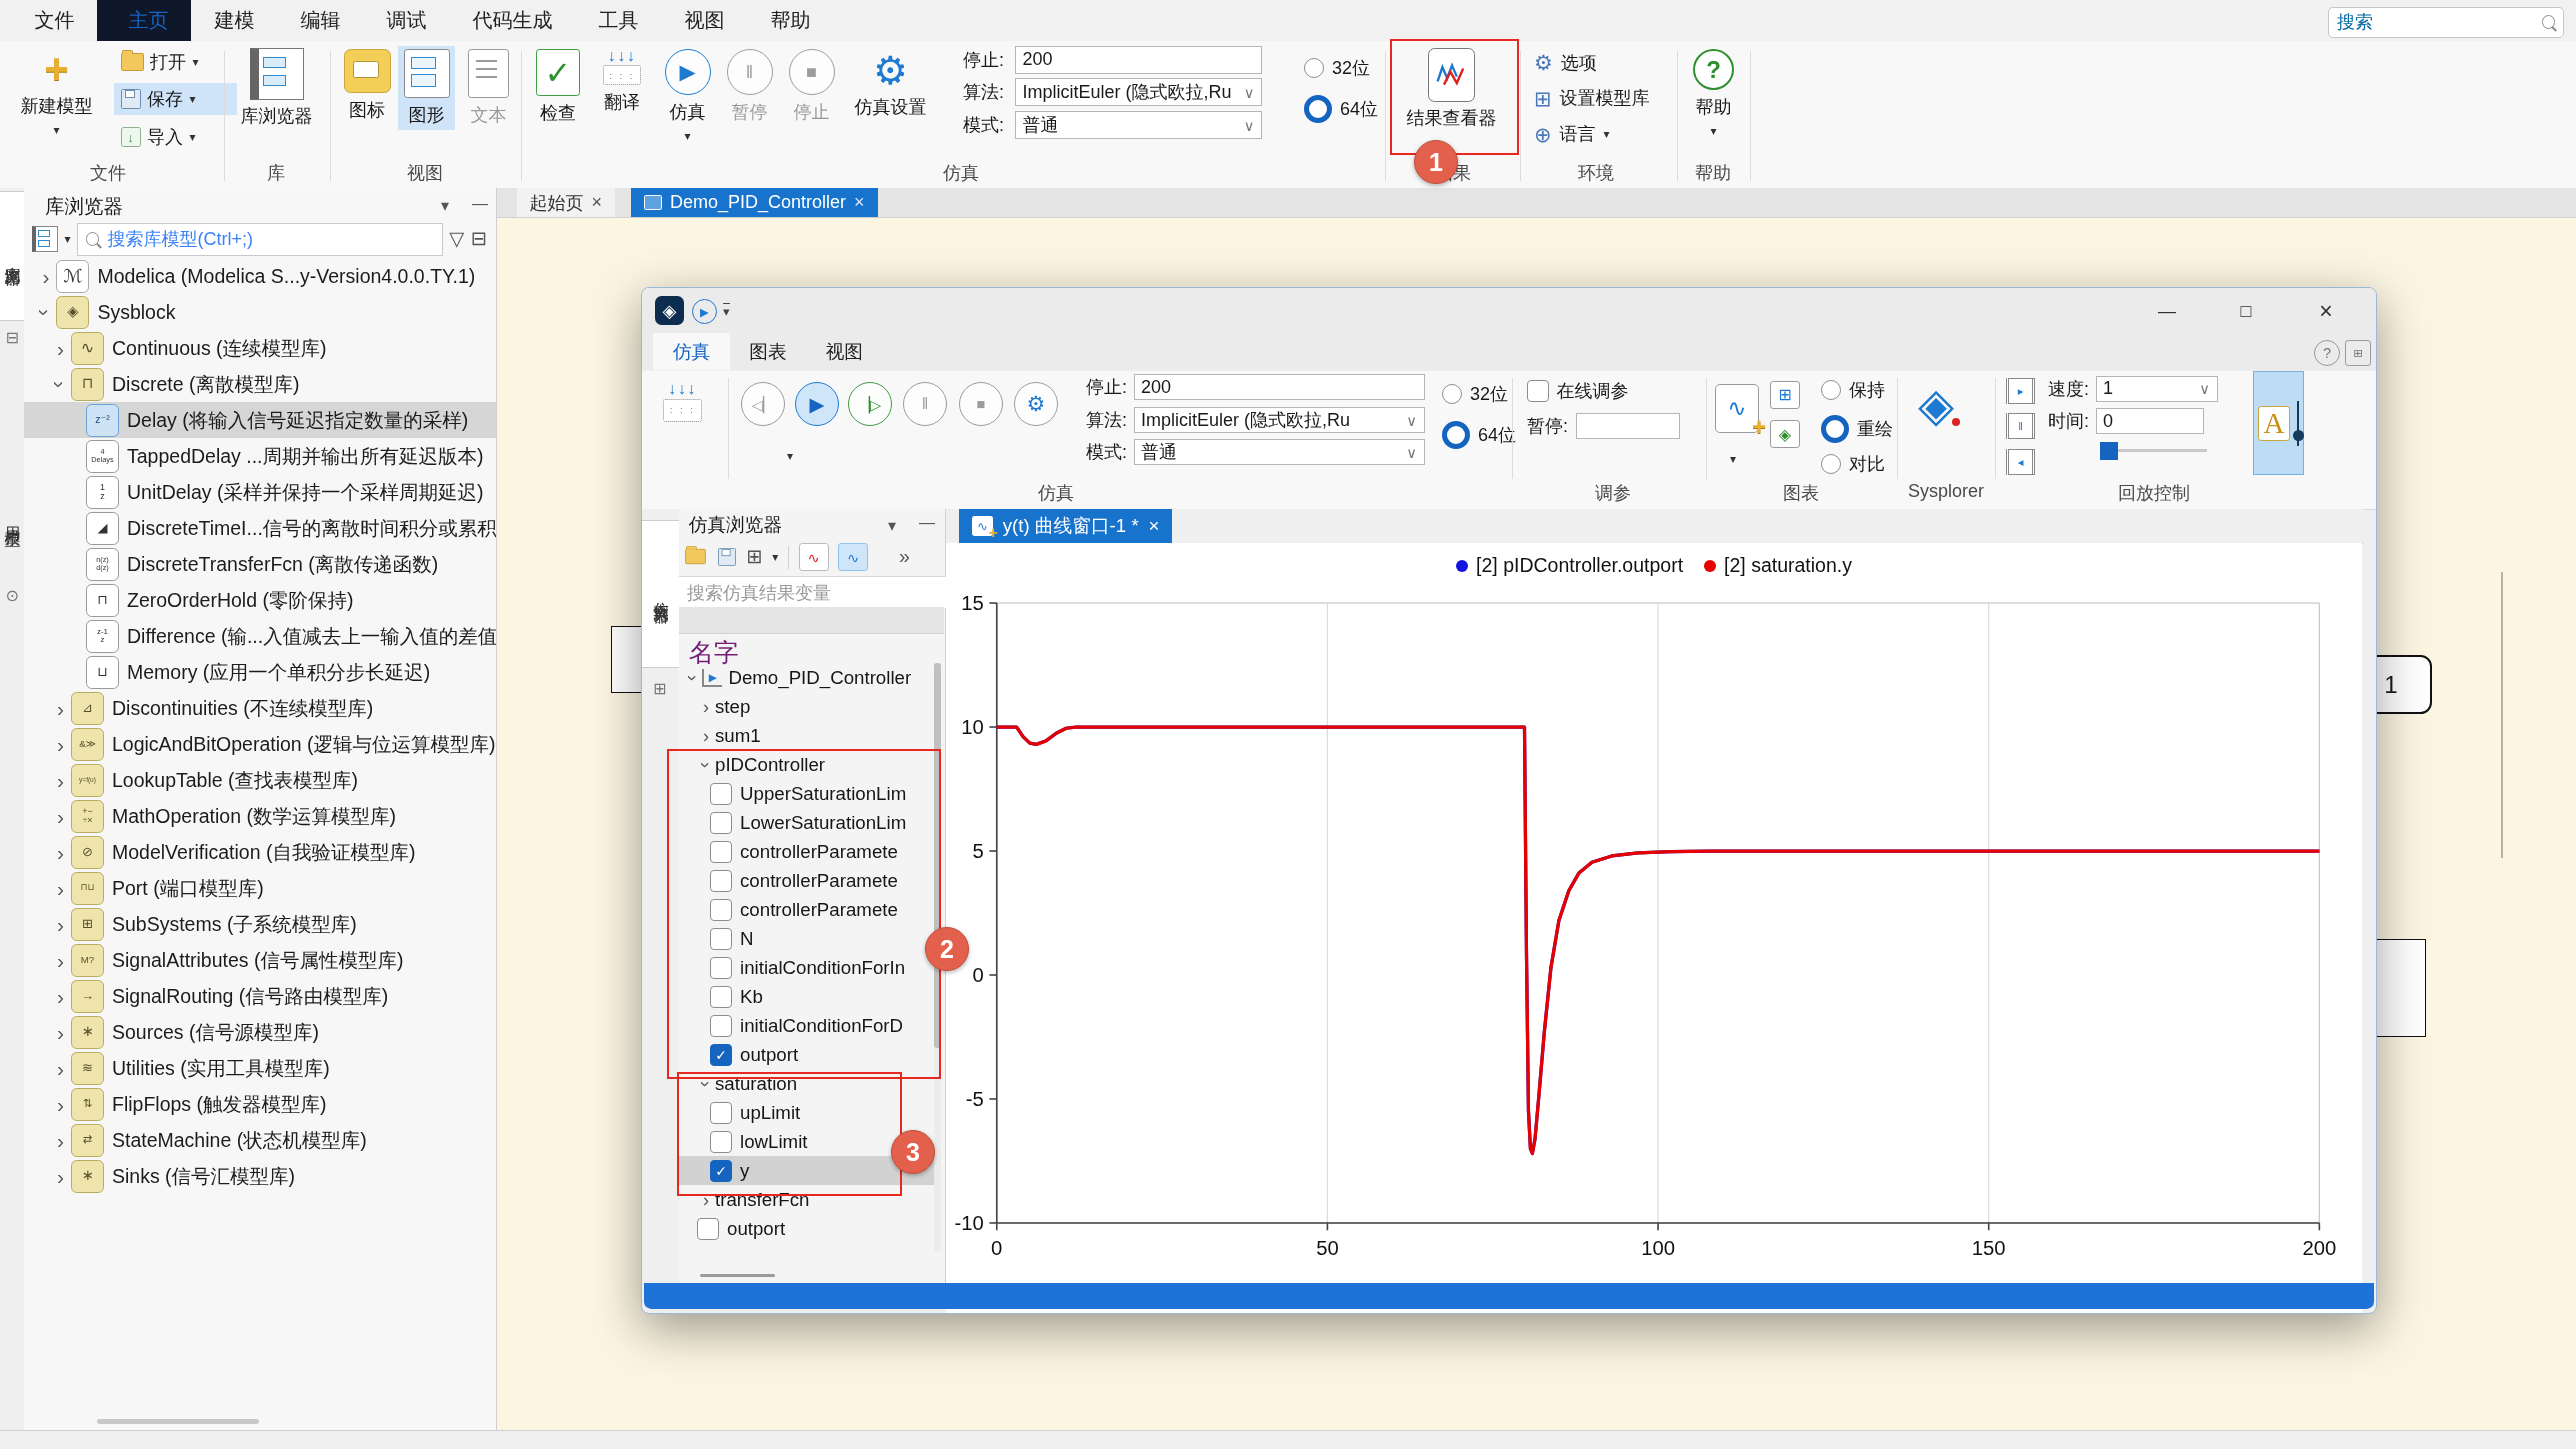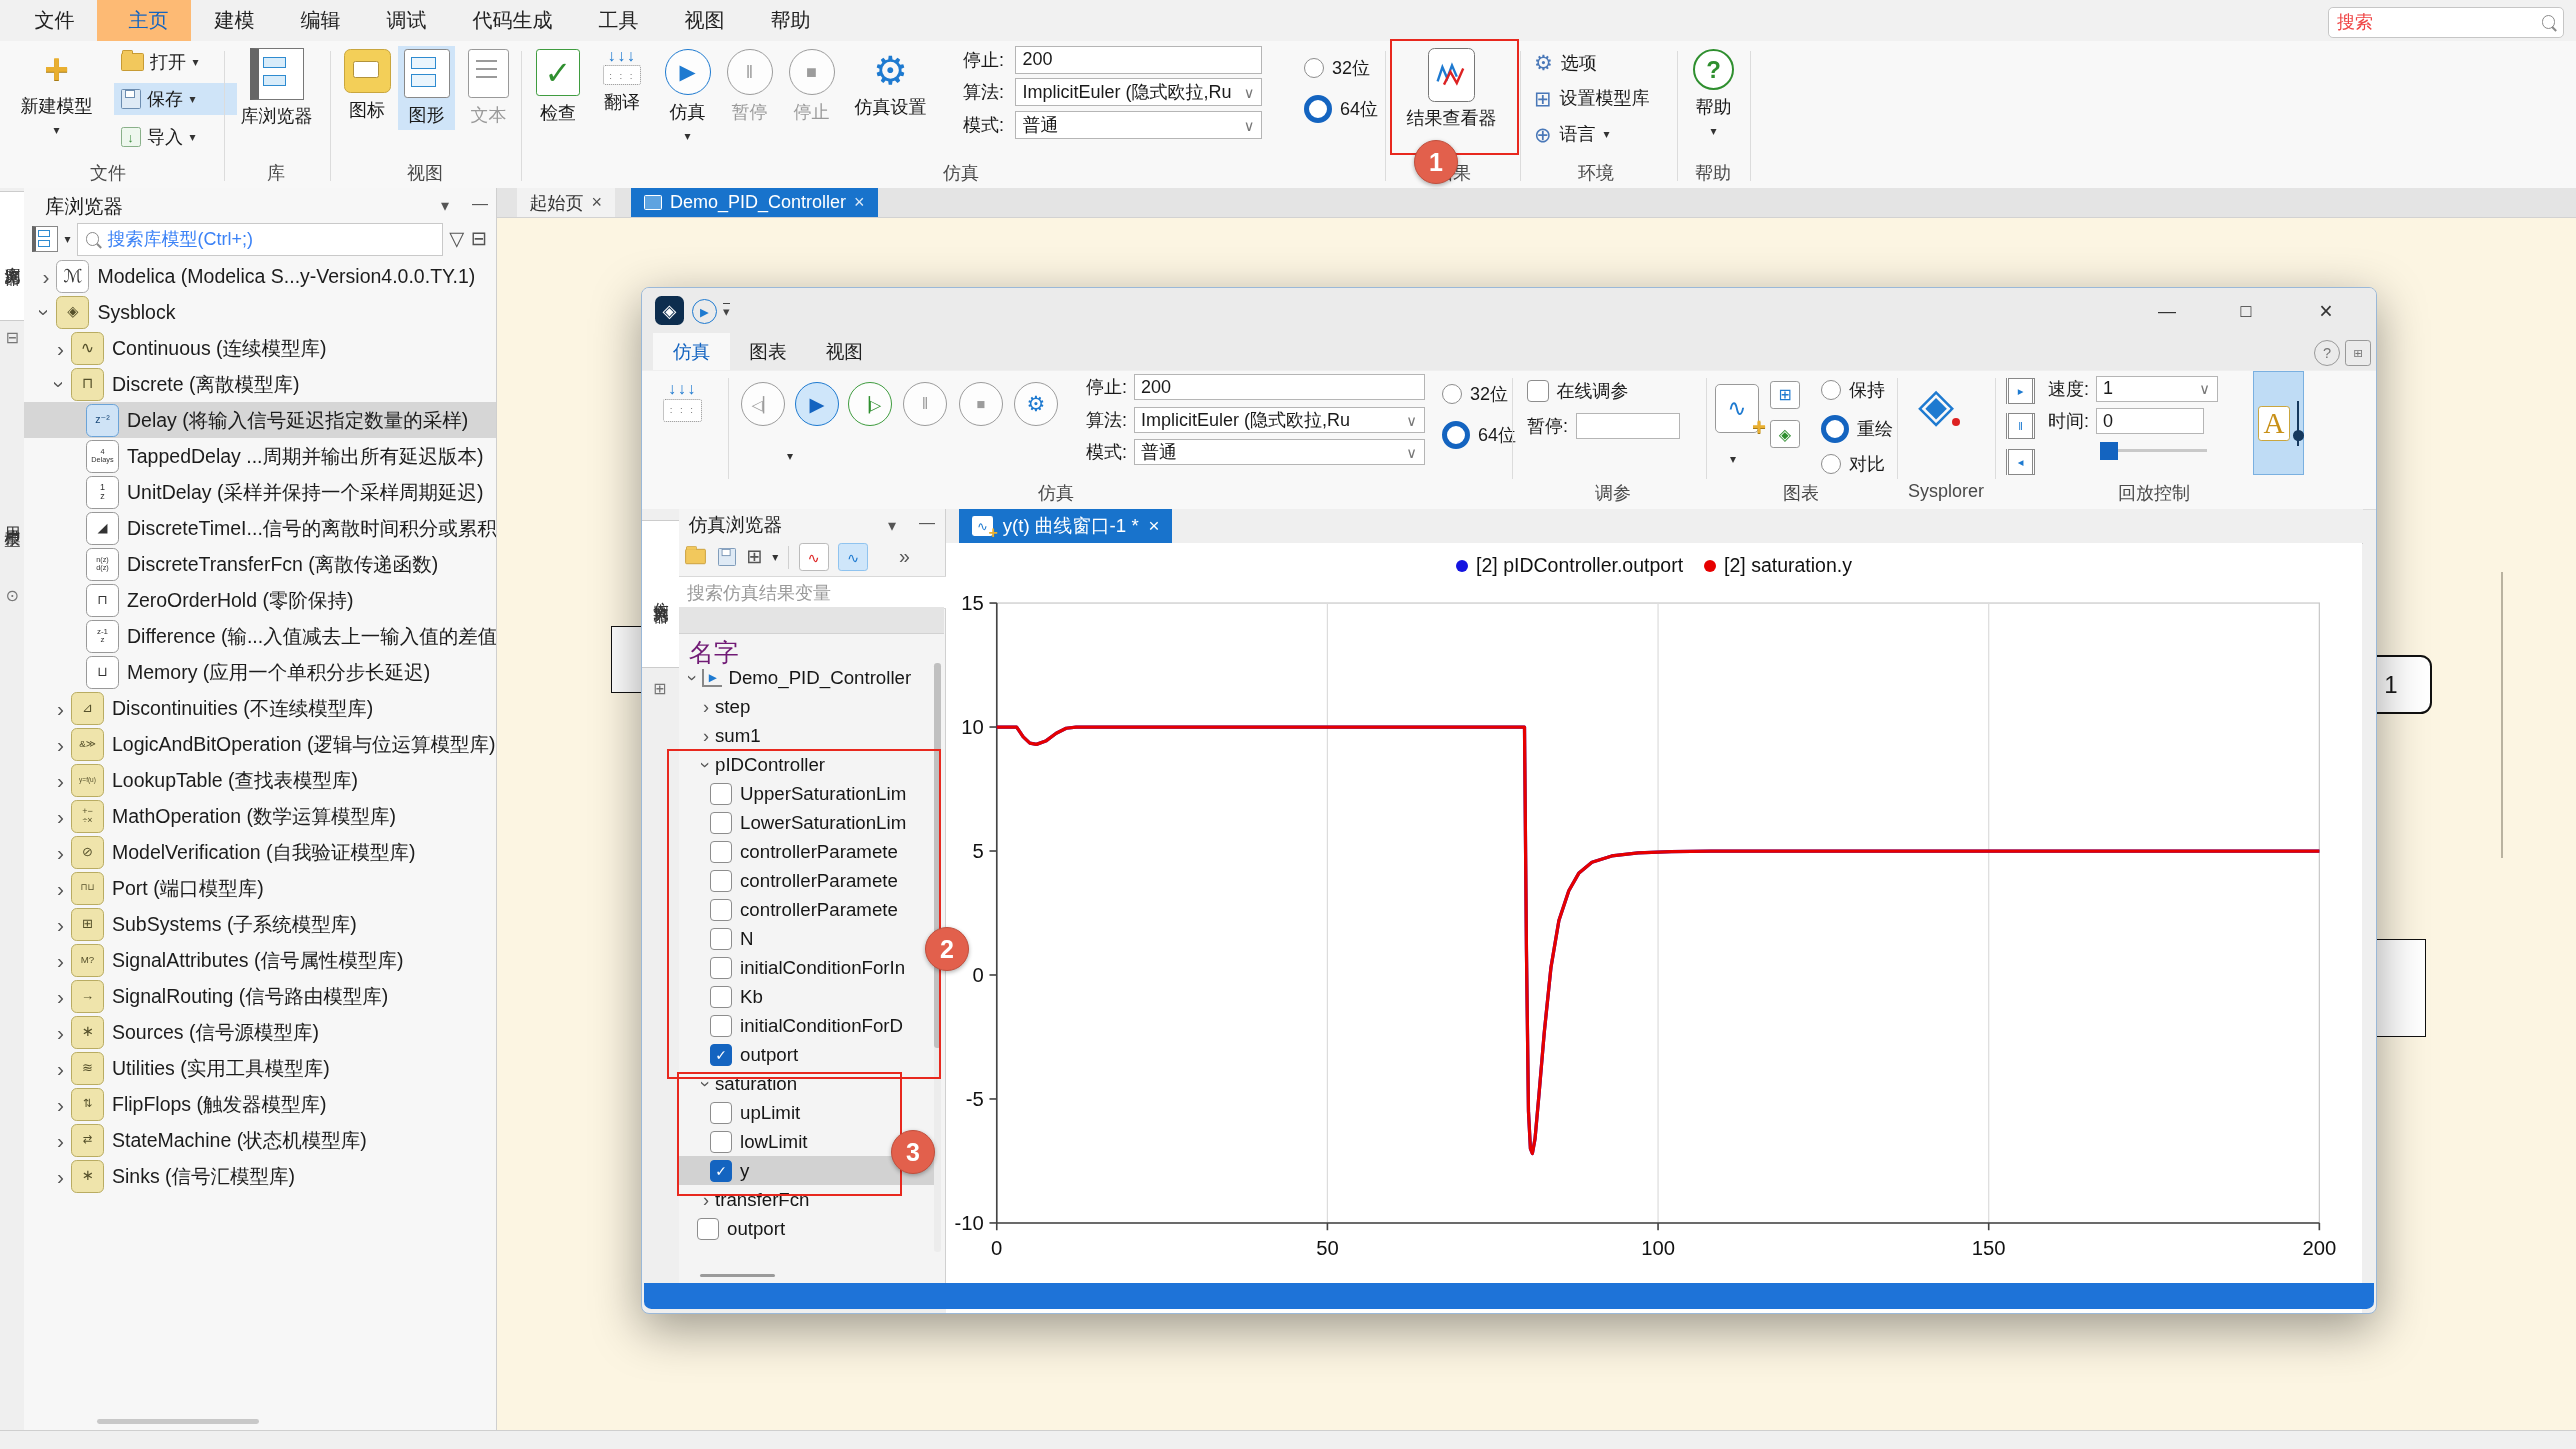--- a/index.html
+++ b/index.html
@@ -3,23 +3,23 @@
 <meta charset="utf-8">
 <style>
   html,body{margin:0;padding:0;background:#888;}
   #stage{position:relative;width:2576px;height:1449px;background:#f0f0f0;overflow:hidden;
          font-family:"Liberation Sans","DejaVu Sans",sans-serif;color:#1a1a1a;}
   .abs{position:absolute;}
   .ctr{display:flex;align-items:center;justify-content:center;}
   
   #menubar{left:0;top:0;width:2576px;height:41px;background:#f1f1f1;display:flex;align-items:stretch;padding-left:11.4px;}
   .mitem{padding:0 23px;font-size:20px;display:flex;align-items:center;color:#222;cursor:default;}
-  .mitem.active{background:#fdba74;color:#1464c0;padding-left:31px;}
+  .mitem.active{background:#0f172a;color:#1464c0;padding-left:31px;}
   #topsearch{left:2328px;top:6.5px;width:218px;height:29px;background:#fff;border:0.8px solid #c6c6c6;border-radius:4.9px;display:flex;align-items:center;padding:0 8px;justify-content:space-between;}
-  #topsearch .ph{color:#ef4444;font-size:18px;}
+  #topsearch .ph{color:#0369a1;font-size:18px;}
   .mag{width:11.4px;height:11.4px;border:1.6px solid #8a8a8a;border-radius:50%;position:relative;flex:none;}
   .mag:after{content:"";position:absolute;width:1.6px;height:5.7px;background:#8a8a8a;left:10.6px;top:9.7px;transform:rotate(-45deg);}
   
   #ribbon{left:0;top:41px;width:2576px;height:147px;background:#f8f8f8;border-bottom:0.8px solid #d9d9d9;}
   .sep{position:absolute;top:9.7px;height:130px;width:0.8px;background:#dcdcdc;}
   .rlab{font-size:18px;color:#1a1a1a;text-align:center;white-space:nowrap;}
   .rlab.dis{color:#9a9a9a;}
   .rgroup{position:absolute;top:120px;font-size:18px;color:#4a4a4a;text-align:center;white-space:nowrap;transform:translateX(-50%);}
   .rowbtn{position:absolute;height:32px;display:flex;align-items:center;gap:6.5px;font-size:18px;padding:0 6.5px;}
   .ic-folder{width:21px;height:15.4px;background:#f2c85c;border:0.8px solid #c79b34;border-radius:1.6px;position:relative;flex:none;}

